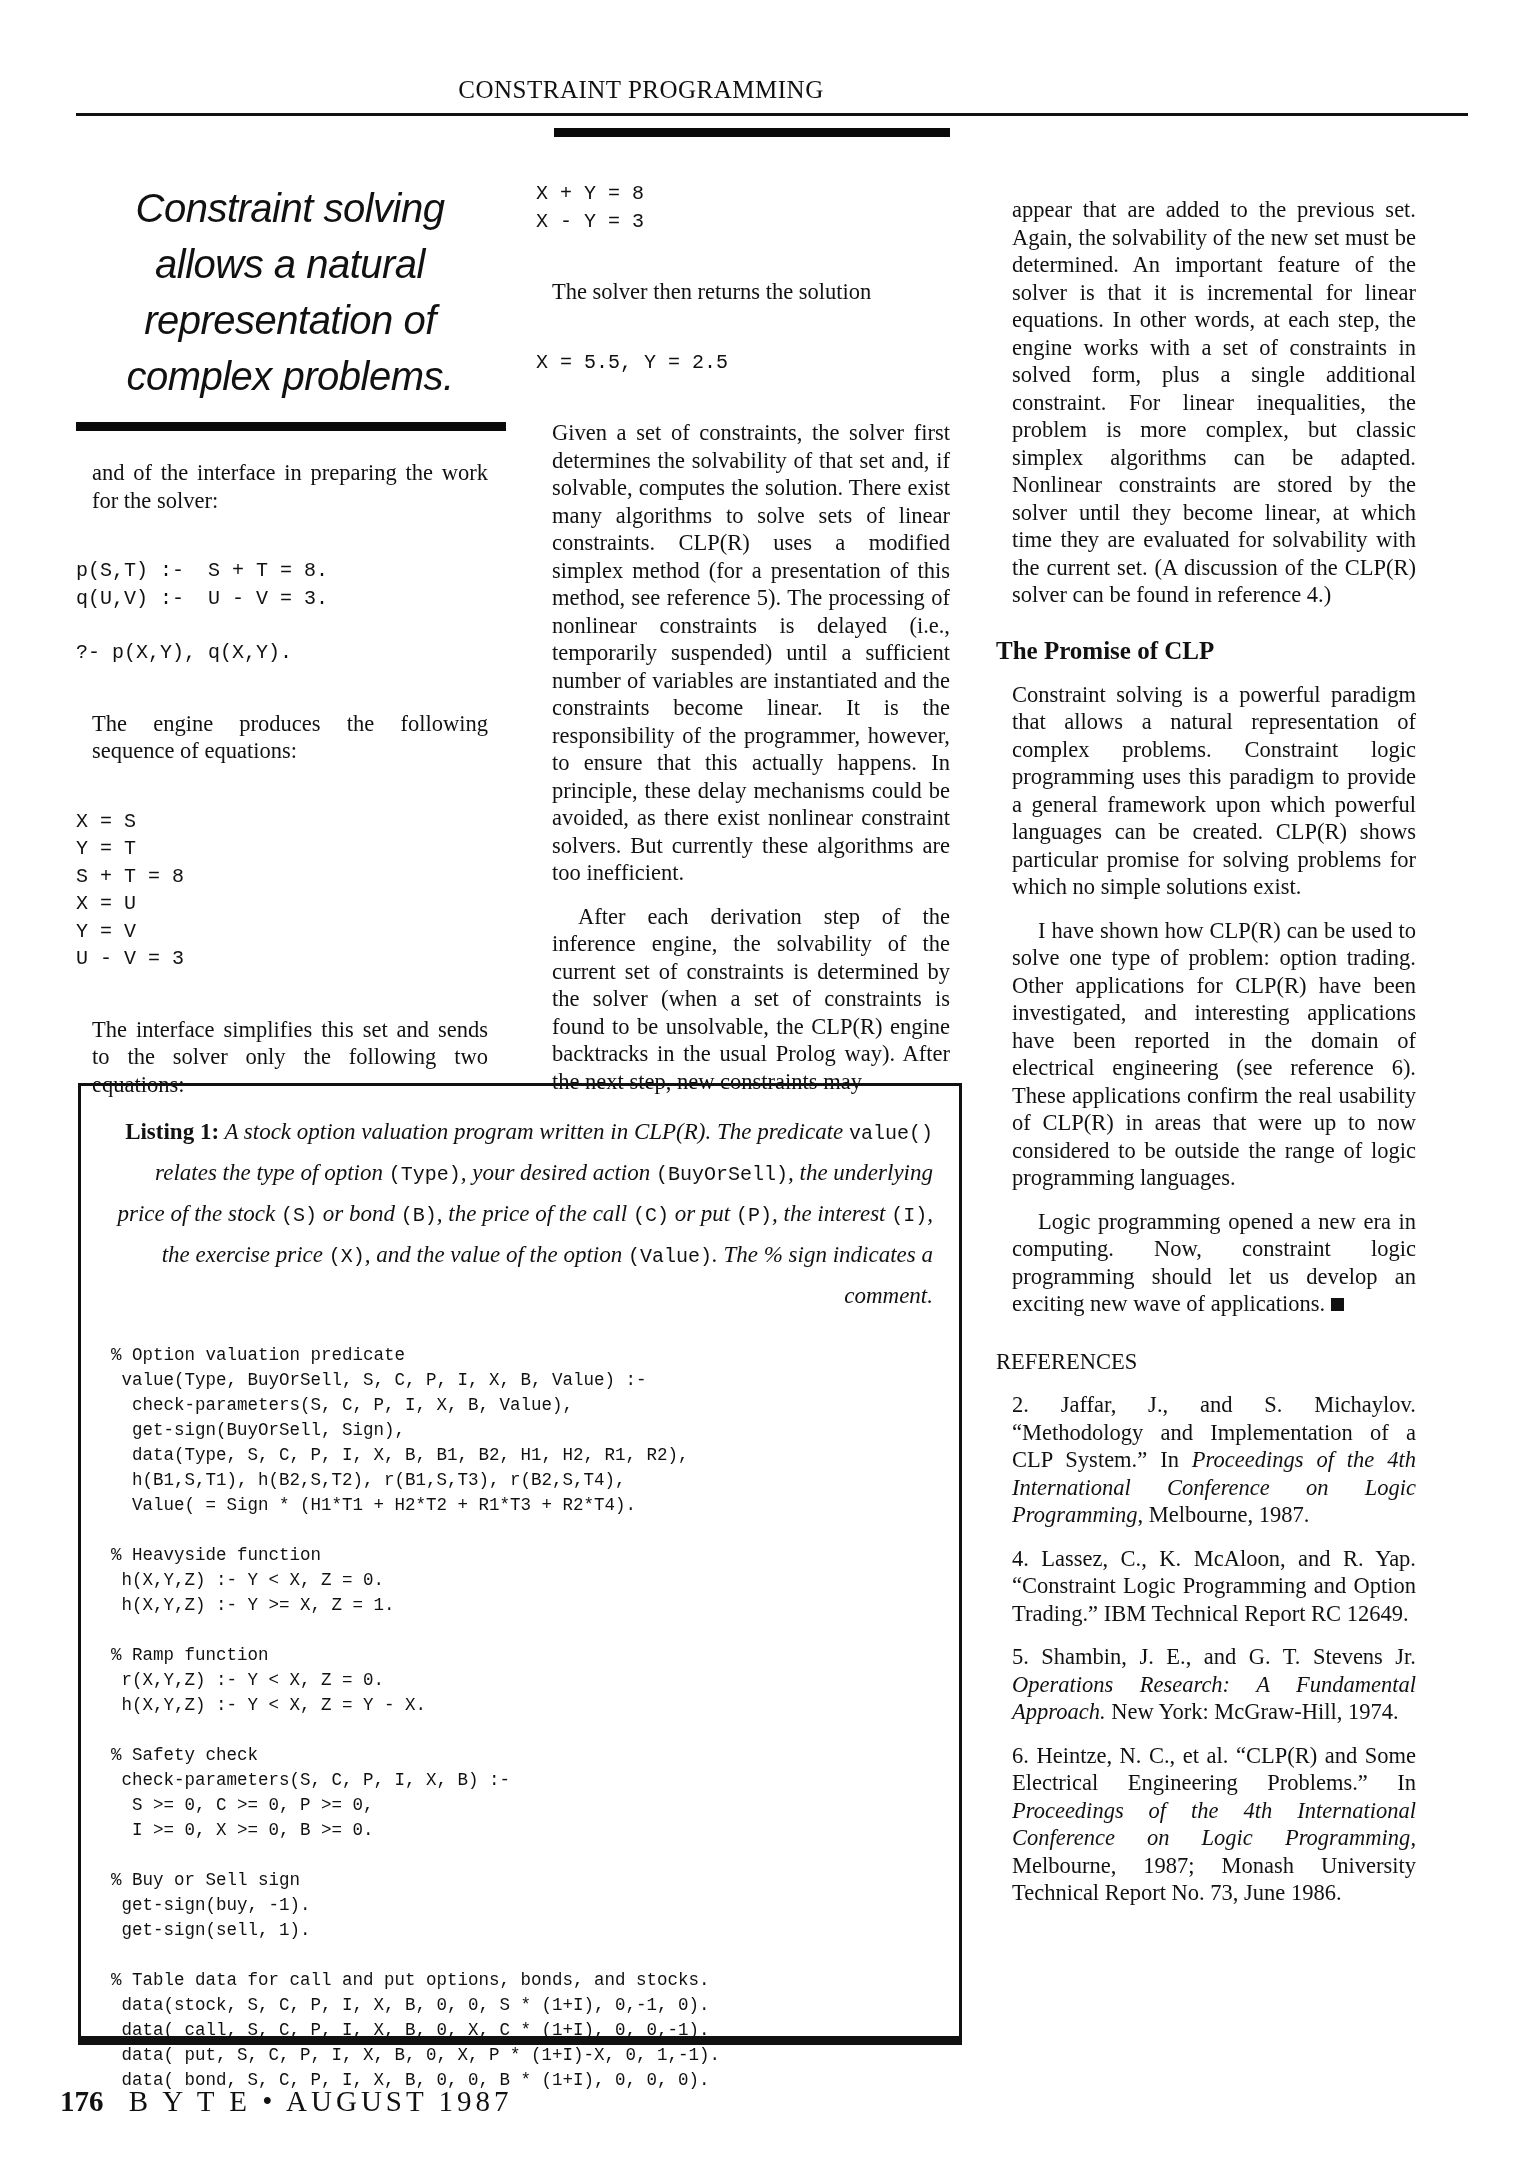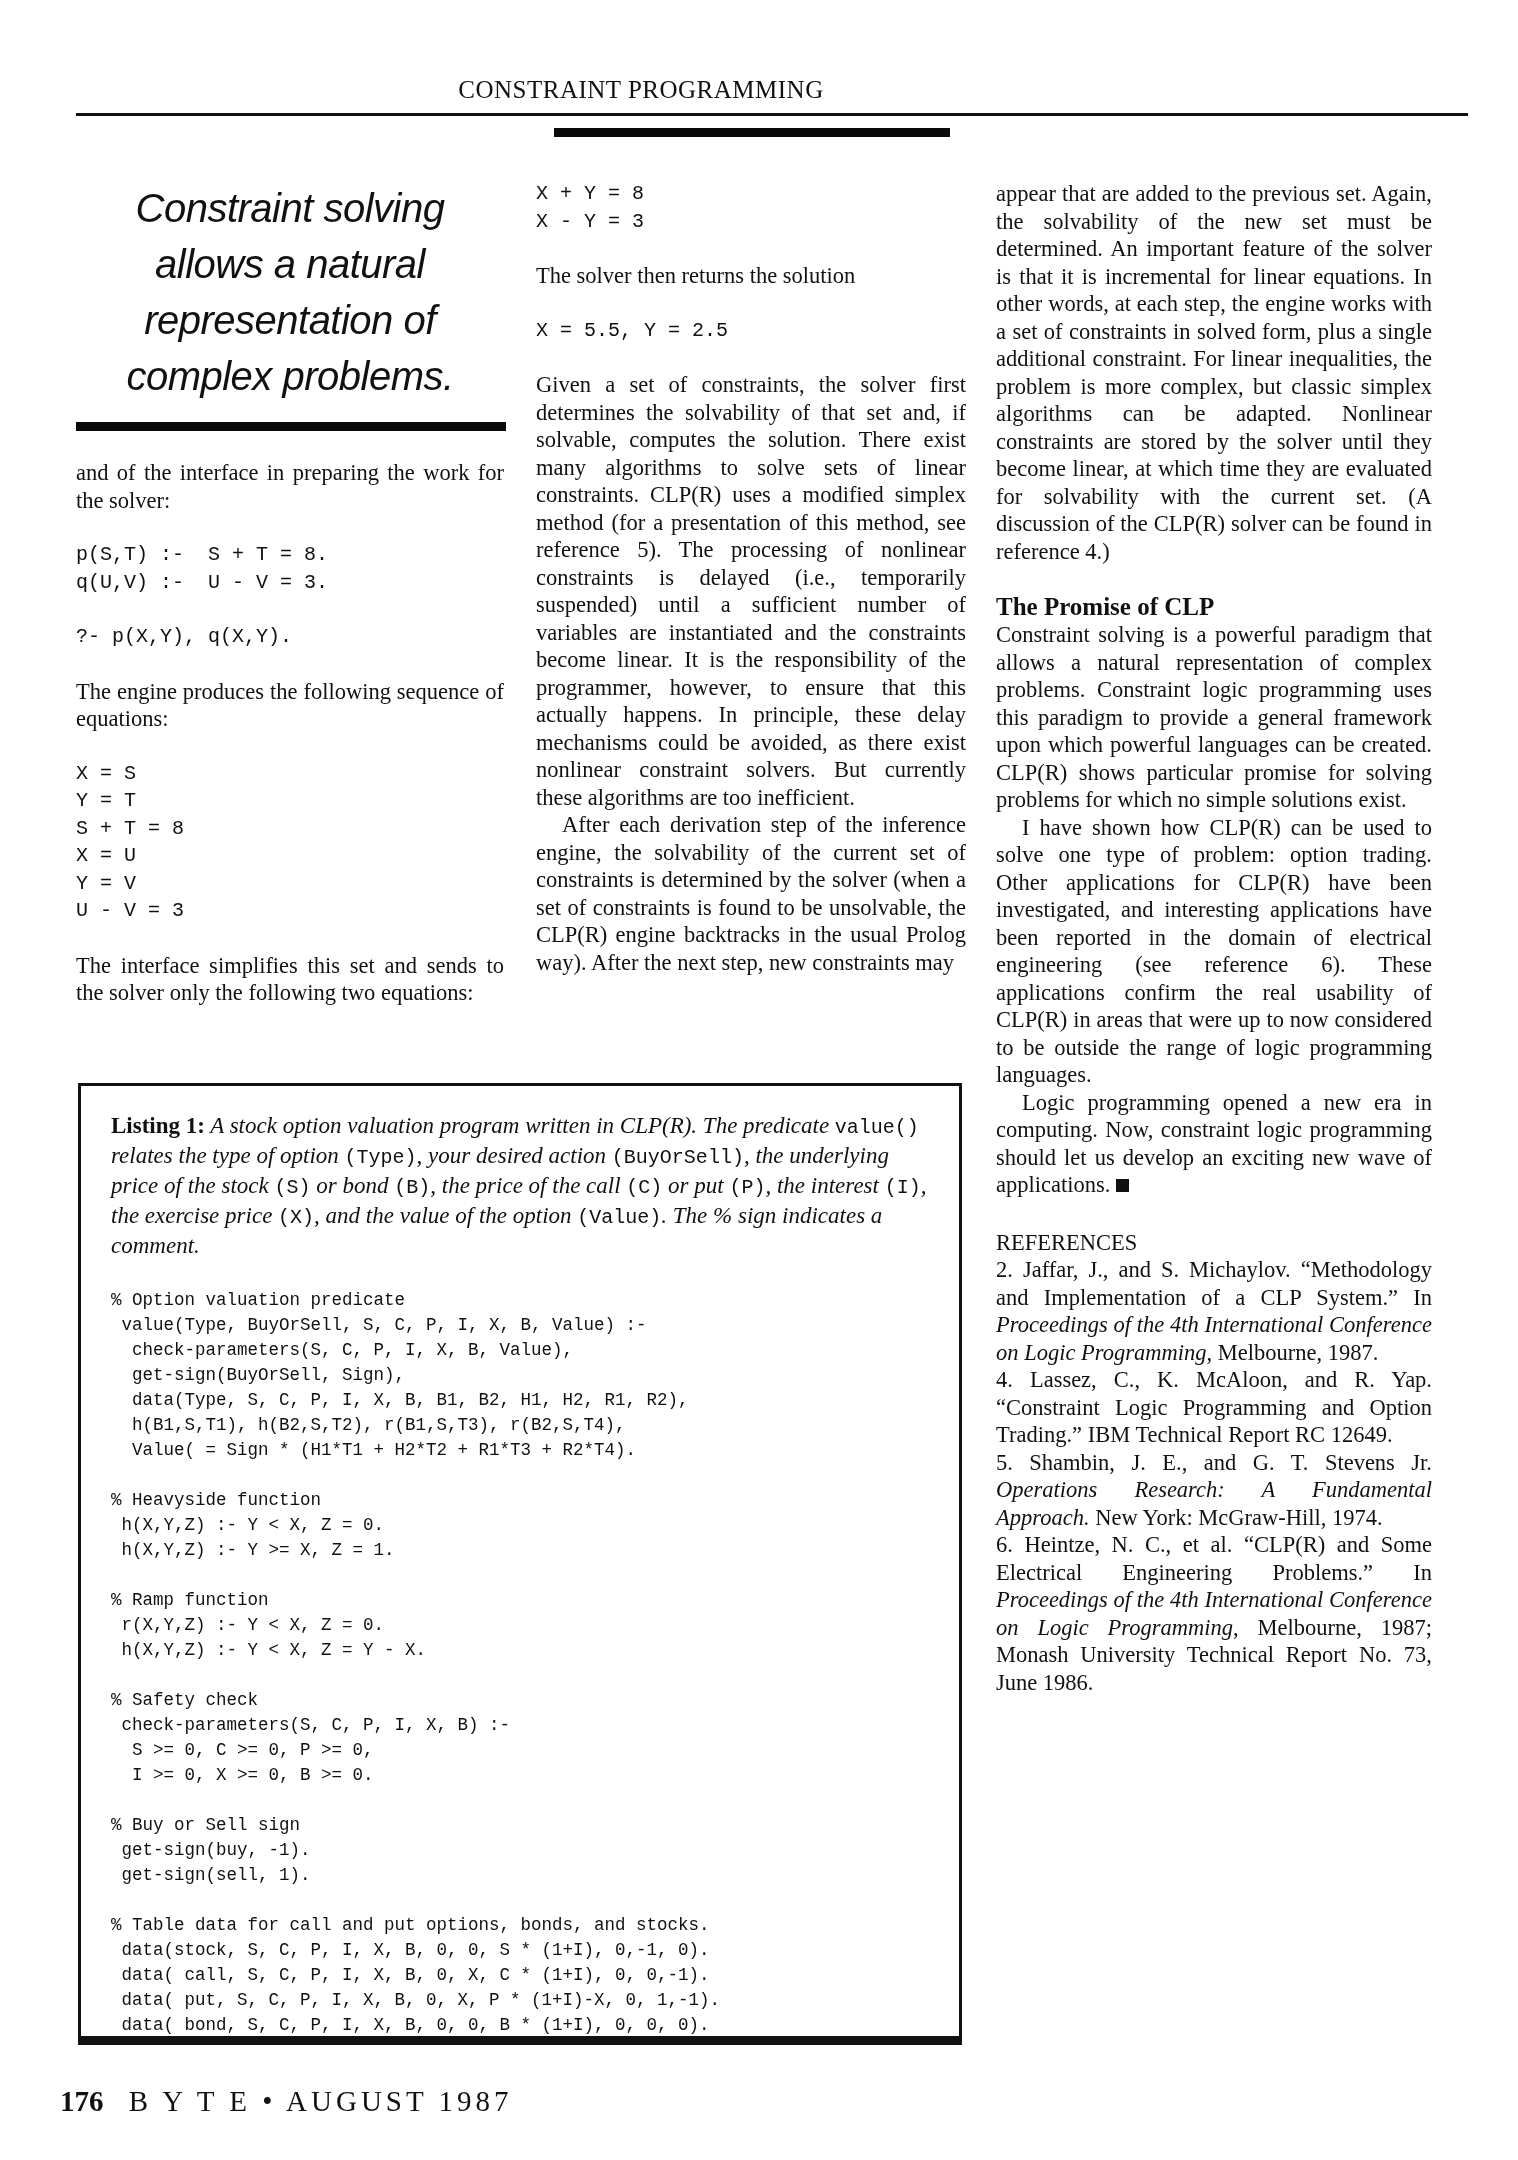--- a/index.html
+++ b/index.html
@@ -20,35 +20,35 @@
   .col { position: absolute; font-size: 22.5px; line-height: 27.5px; text-align: justify; }
   .col1 { left: 76px; top: 180px; width: 428px; }
   .col2 { left: 536px; top: 180px; width: 430px; }
   .col3 { left: 996px; top: 180px; width: 436px; }
   .pull-quote {
     font-family: "Liberation Sans", "DejaVu Sans", sans-serif; font-style: italic;
     font-size: 40px; line-height: 56px; letter-spacing: -0.5px; text-align: center;
     margin: 0 0 0 0;
   }
   .pull-rule { height: 9px; background: #0a0a0a; margin: 18px 0 28px 0; width: 430px; }
-  p { margin: 0; }
+  p { margin: 16px; }
   .indent { text-indent: 26px; }
   .mono {
     font-family: "Liberation Mono", "DejaVu Sans Mono", monospace; font-size: 20px;
     line-height: 27.5px; white-space: pre; text-align: left;
   }
   .gap { height: 27px; }
   .heading { font-weight: bold; font-size: 25px; margin-top: 28px; line-height: 28px; }
   .refs-title { margin-top: 30px; }
   .listing {
     position: absolute; left: 78px; top: 1083px; width: 884px; height: 962px;
     border: 3px solid #111; border-bottom-width: 9px; box-sizing: border-box;
     padding: 26px 26px 0 30px;
   }
-  .caption { font-size: 23px; line-height: 28px; font-style: italic; text-align: left; }
+  .caption { font-size: 23px; line-height: 39px; font-style: italic; text-align: right; }
   .caption b { font-style: normal; }
   .caption .cm { font-family: "Liberation Mono", "DejaVu Sans Mono", monospace; font-style: normal; font-size: 20px; }
   .code {
     font-family: "Liberation Mono", "DejaVu Sans Mono", monospace; font-size: 17.5px;
     line-height: 25px; white-space: pre; margin-top: 28px;
   }
   .code .blk { margin-bottom: 25px; }
   .footer {
     position: absolute; left: 60px; top: 2085px; font-size: 29px;
   }

